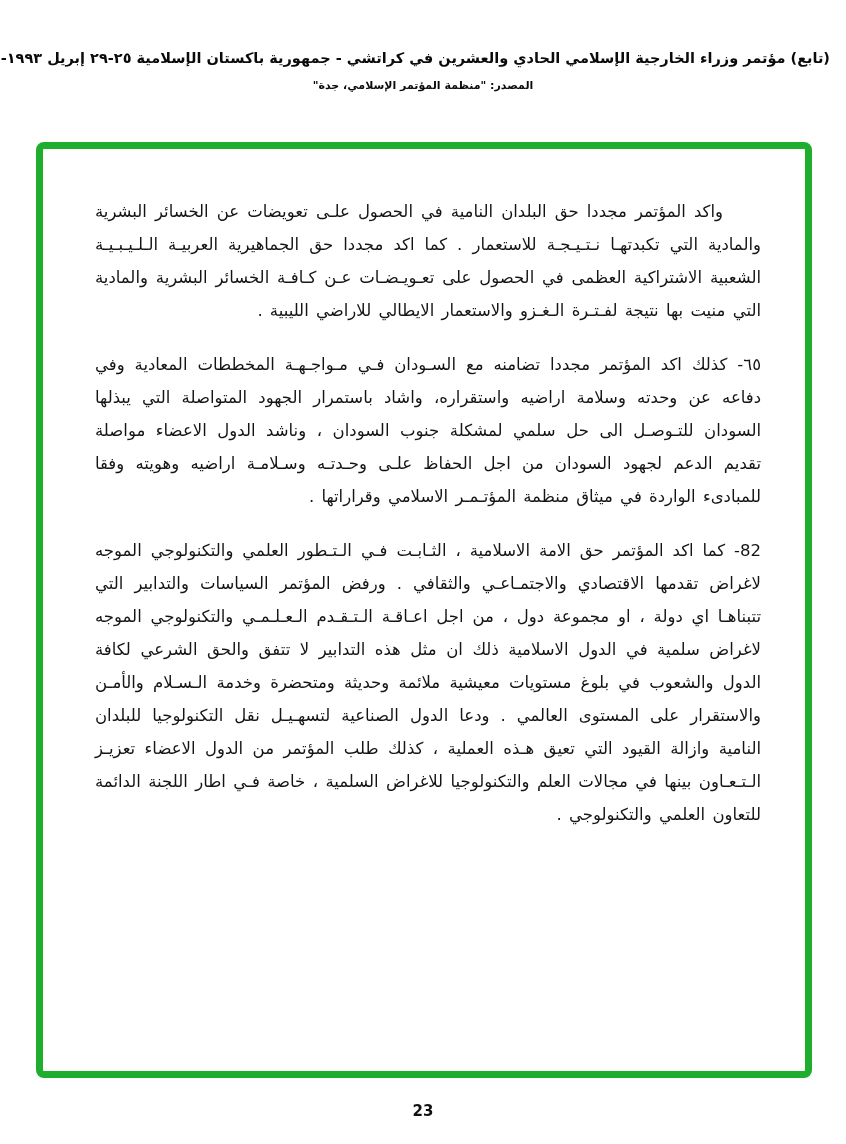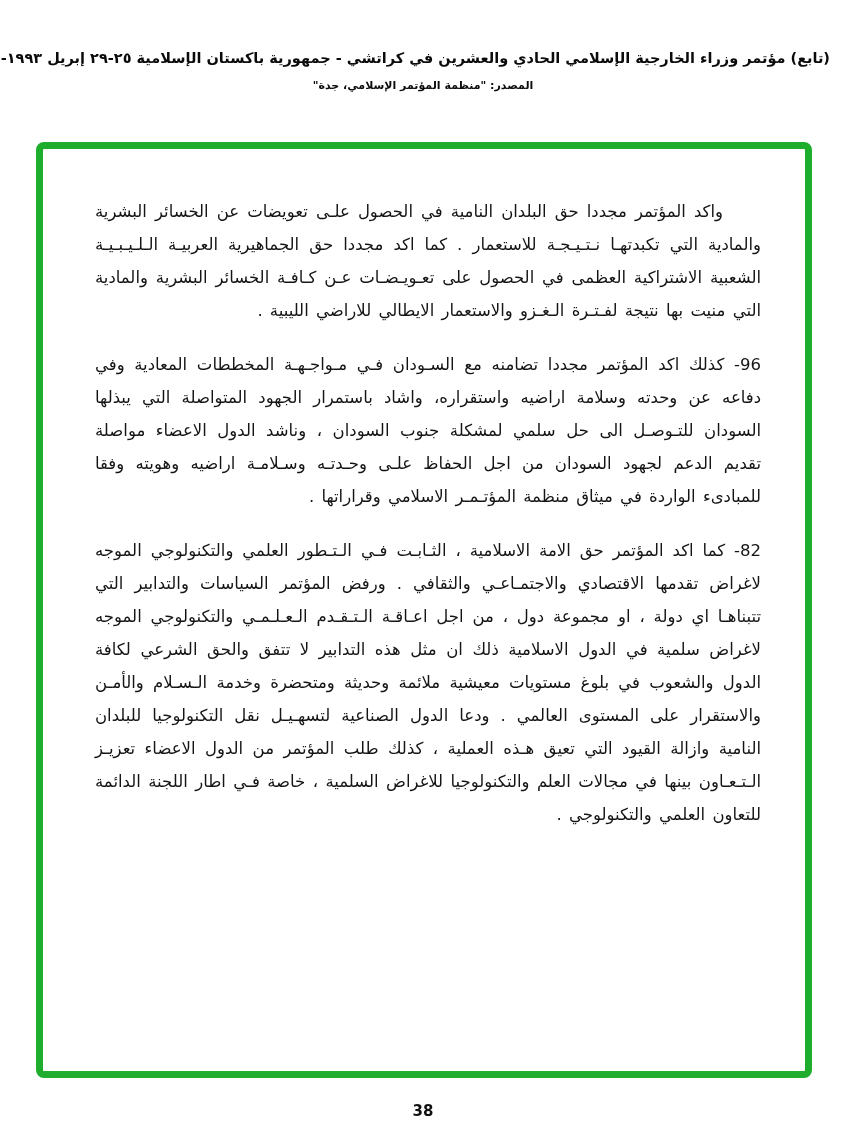--- a/index.html
+++ b/index.html
@@ -94,27 +94,27 @@
   </div>
 
   <div class="frame">
     <div class="content">
 
       <p class="para first">
         <span>واكد المؤتمر مجددا حق البلدان النامية في الحصول علـى تعويضات عن الخسائر البشرية والمادية التي تكبدتهـا نـتـيـجـة للاستعمار . كما اكد مجددا حق الجماهيرية العربيـة الـلـيـبـيـة الشعبية الاشتراكية العظمى في الحصول على تعـويـضـات عـن كـافـة الخسائر البشرية والمادية التي منيت بها نتيجة لفـتـرة الـغـزو والاستعمار الايطالي للاراضي الليبية .</span>
       </p>
 
       <p class="para">
-        <span class="pnum">96-</span>
+        <span class="pnum">٦٥-</span>
         <span>كذلك اكد المؤتمر مجددا تضامنه مع السـودان فـي مـواجـهـة المخططات المعادية وفي دفاعه عن وحدته وسلامة اراضيه واستقراره، واشاد باستمرار الجهود المتواصلة التي يبذلها السودان للتـوصـل الى حل سلمي لمشكلة جنوب السودان ، وناشد الدول الاعضاء مواصلة تقديم الدعم لجهود السودان من اجل الحفاظ علـى وحـدتـه وسـلامـة اراضيه وهويته وفقا للمبادىء الواردة في ميثاق منظمة المؤتـمـر الاسلامي وقراراتها .</span>
       </p>
 
       <p class="para">
         <span class="pnum">82-</span>
         <span>كما اكد المؤتمر حق الامة الاسلامية ، الثـابـت فـي الـتـطور العلمي والتكنولوجي الموجه لاغراض تقدمها الاقتصادي والاجتمـاعـي والثقافي . ورفض المؤتمر السياسات والتدابير التي تتبناهـا اي دولة ، او مجموعة دول ، من اجل اعـاقـة الـتـقـدم الـعـلـمـي والتكنولوجي الموجه لاغراض سلمية في الدول الاسلامية ذلك ان مثل هذه التدابير لا تتفق والحق الشرعي لكافة الدول والشعوب في بلوغ مستويات معيشية ملائمة وحديثة ومتحضرة وخدمة الـسـلام والأمـن والاستقرار على المستوى العالمي . ودعا الدول الصناعية لتسهـيـل نقل التكنولوجيا للبلدان النامية وازالة القيود التي تعيق هـذه العملية ، كذلك طلب المؤتمر من الدول الاعضاء تعزيـز الـتـعـاون بينها في مجالات العلم والتكنولوجيا للاغراض السلمية ، خاصة فـي اطار اللجنة الدائمة للتعاون العلمي والتكنولوجي .</span>
       </p>
 
     </div>
   </div>
 
-  <div class="page-number">38</div>
+  <div class="page-number">23</div>
 
 </div>
 
 </body></html>

